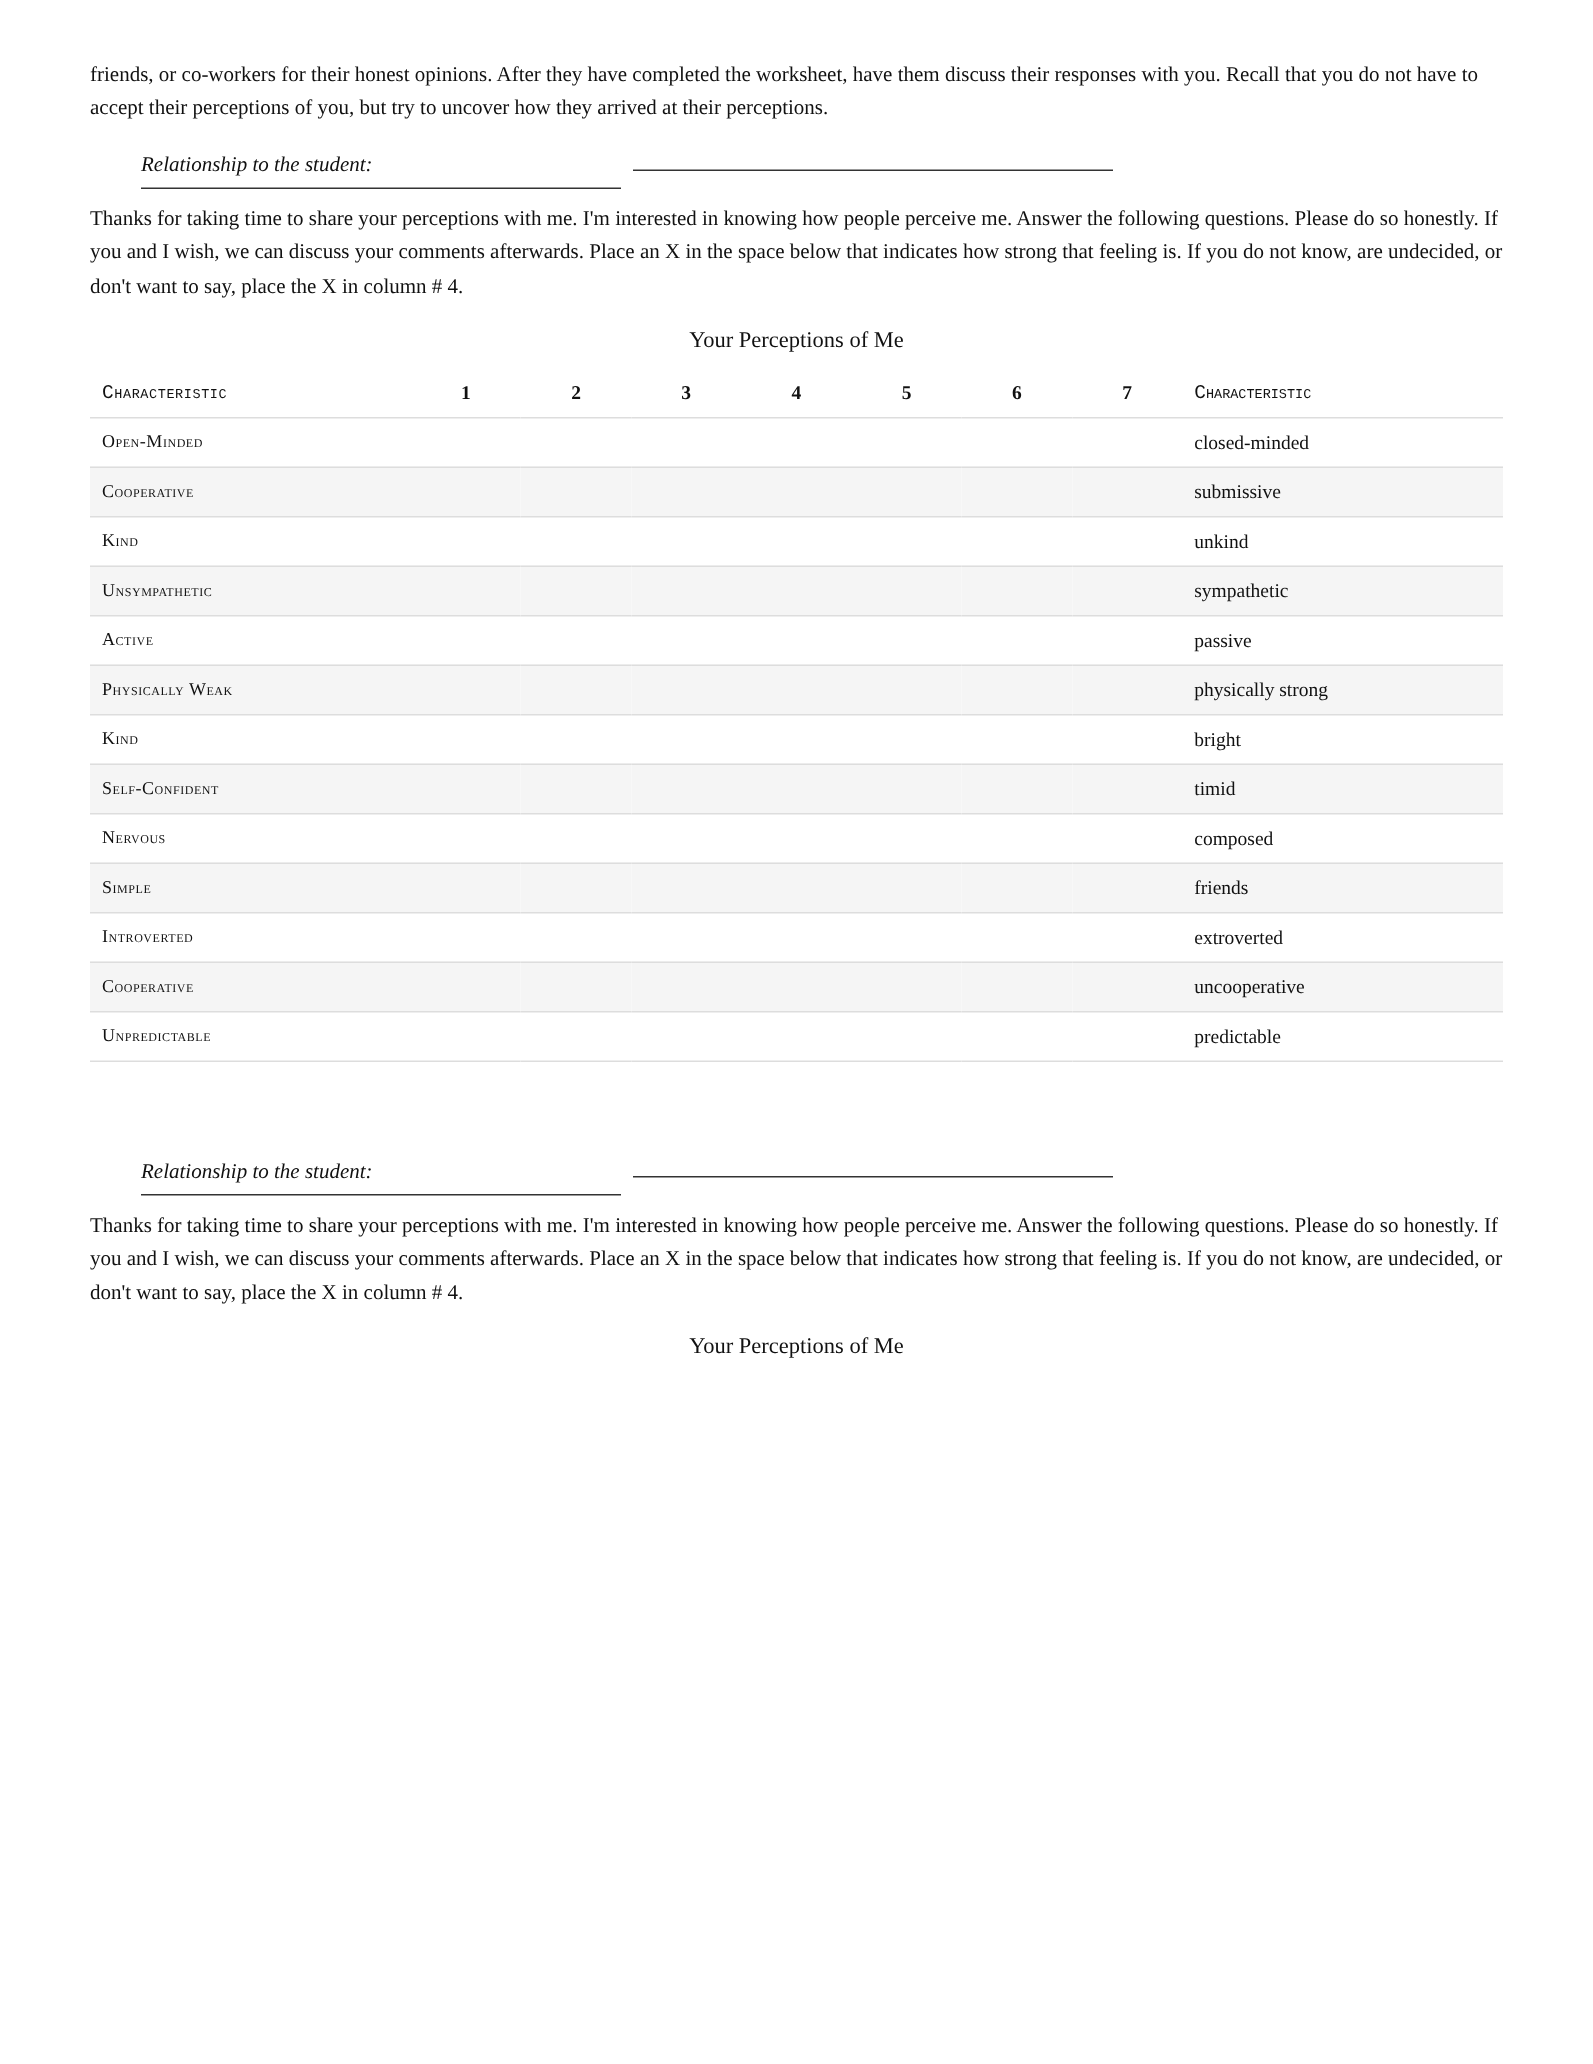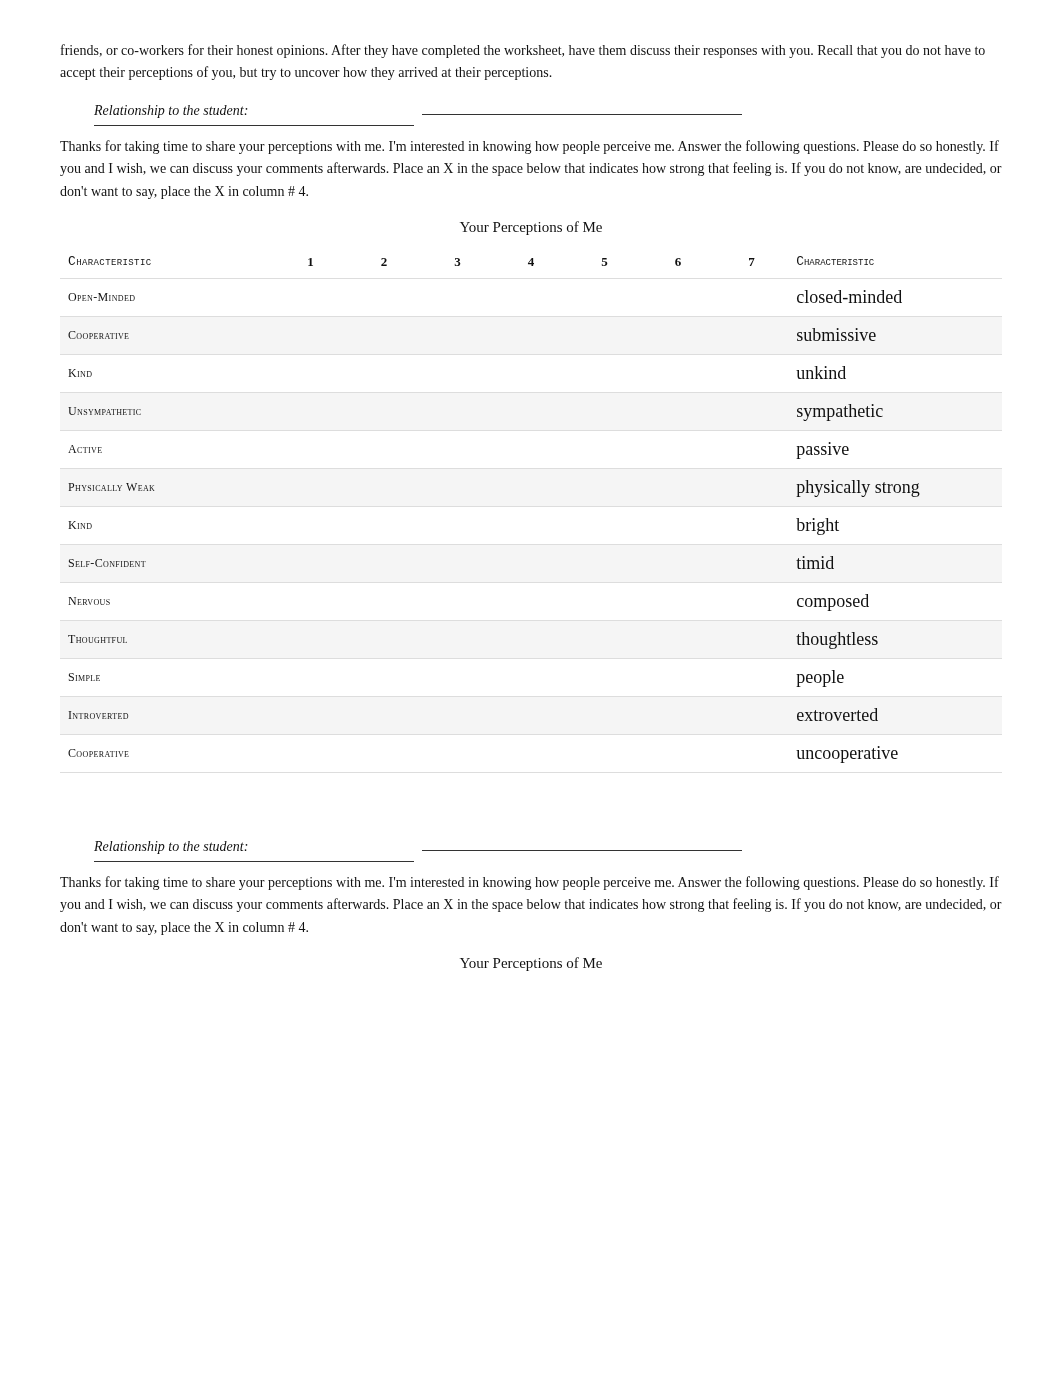--- a/index.html
+++ b/index.html
@@ -48,21 +48,21 @@
     .col-left {
       text-align: left !important;
       font-variant: small-caps;
       font-size: 12px;
       letter-spacing: 0.03em;
       width: 160px;
       padding-left: 8px;
     }
     .col-right {
       text-align: left !important;
-      font-size: 18px;
+      font-size: 13px;
       font-variant: normal;
       width: 160px;
       padding-left: 8px;
     }
     .col-num {
       width: 55px;
     }
     .header-characteristic {
       font-variant: small-caps;
       font-size: 13px;
@@ -195,40 +195,29 @@
         <td class="col-num"></td>
         <td class="col-num"></td>
         <td class="col-num"></td>
         <td class="col-num"></td>
         <td class="col-num"></td>
         <td class="col-num"></td>
         <td class="col-num"></td>
         <td class="col-right">composed</td>
       </tr>
       <tr>
-        <td class="col-left">Thoughtful</td>
-        <td class="col-num"></td>
-        <td class="col-num"></td>
-        <td class="col-num"></td>
-        <td class="col-num"></td>
-        <td class="col-num"></td>
-        <td class="col-num"></td>
-        <td class="col-num"></td>
-        <td class="col-right">thoughtless</td>
-      </tr>
-      <tr>
         <td class="col-left">Simple</td>
         <td class="col-num"></td>
         <td class="col-num"></td>
         <td class="col-num"></td>
         <td class="col-num"></td>
         <td class="col-num"></td>
         <td class="col-num"></td>
         <td class="col-num"></td>
-        <td class="col-right">people</td>
+        <td class="col-right">friends</td>
       </tr>
       <tr>
         <td class="col-left">Introverted</td>
         <td class="col-num"></td>
         <td class="col-num"></td>
         <td class="col-num"></td>
         <td class="col-num"></td>
         <td class="col-num"></td>
         <td class="col-num"></td>
         <td class="col-num"></td>
@@ -237,20 +226,31 @@
       <tr>
         <td class="col-left">Cooperative</td>
         <td class="col-num"></td>
         <td class="col-num"></td>
         <td class="col-num"></td>
         <td class="col-num"></td>
         <td class="col-num"></td>
         <td class="col-num"></td>
         <td class="col-num"></td>
         <td class="col-right">uncooperative</td>
+      </tr>
+      <tr>
+        <td class="col-left">Unpredictable</td>
+        <td class="col-num"></td>
+        <td class="col-num"></td>
+        <td class="col-num"></td>
+        <td class="col-num"></td>
+        <td class="col-num"></td>
+        <td class="col-num"></td>
+        <td class="col-num"></td>
+        <td class="col-right">predictable</td>
       </tr>
     </tbody>
 </table>
 
 <div class="spacer"></div>
 
 <div class="relationship-line">
   <span>Relationship to the student:</span>
   <span></span>
 </div>

